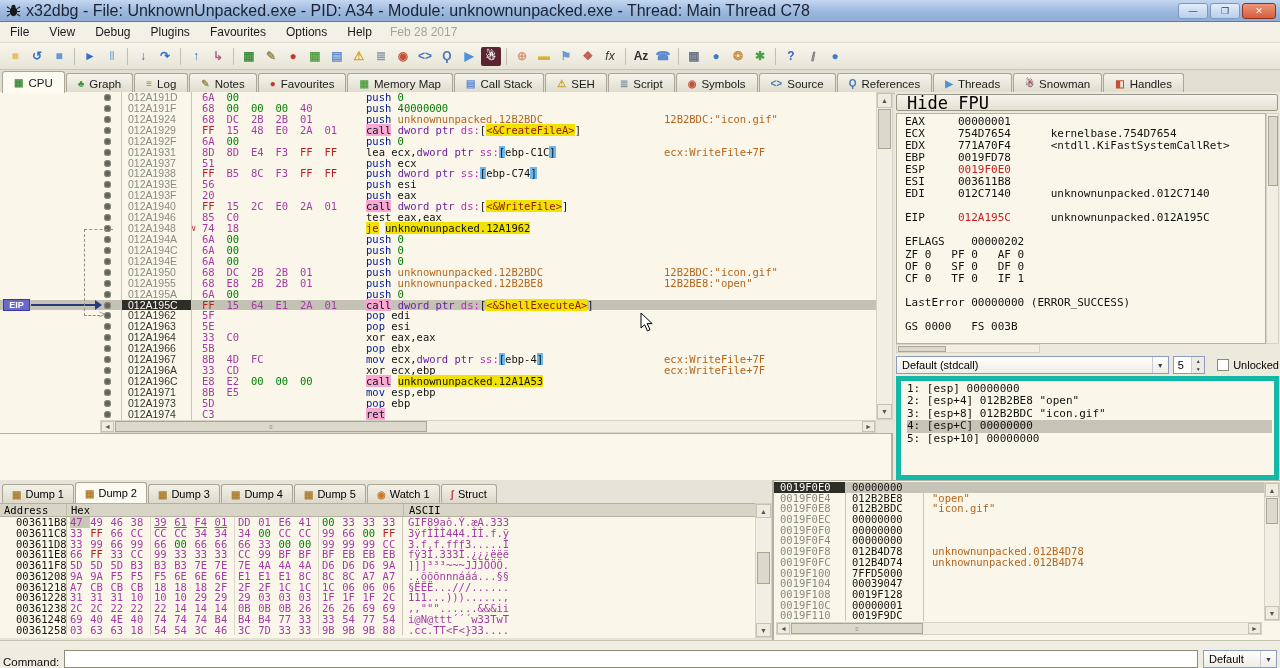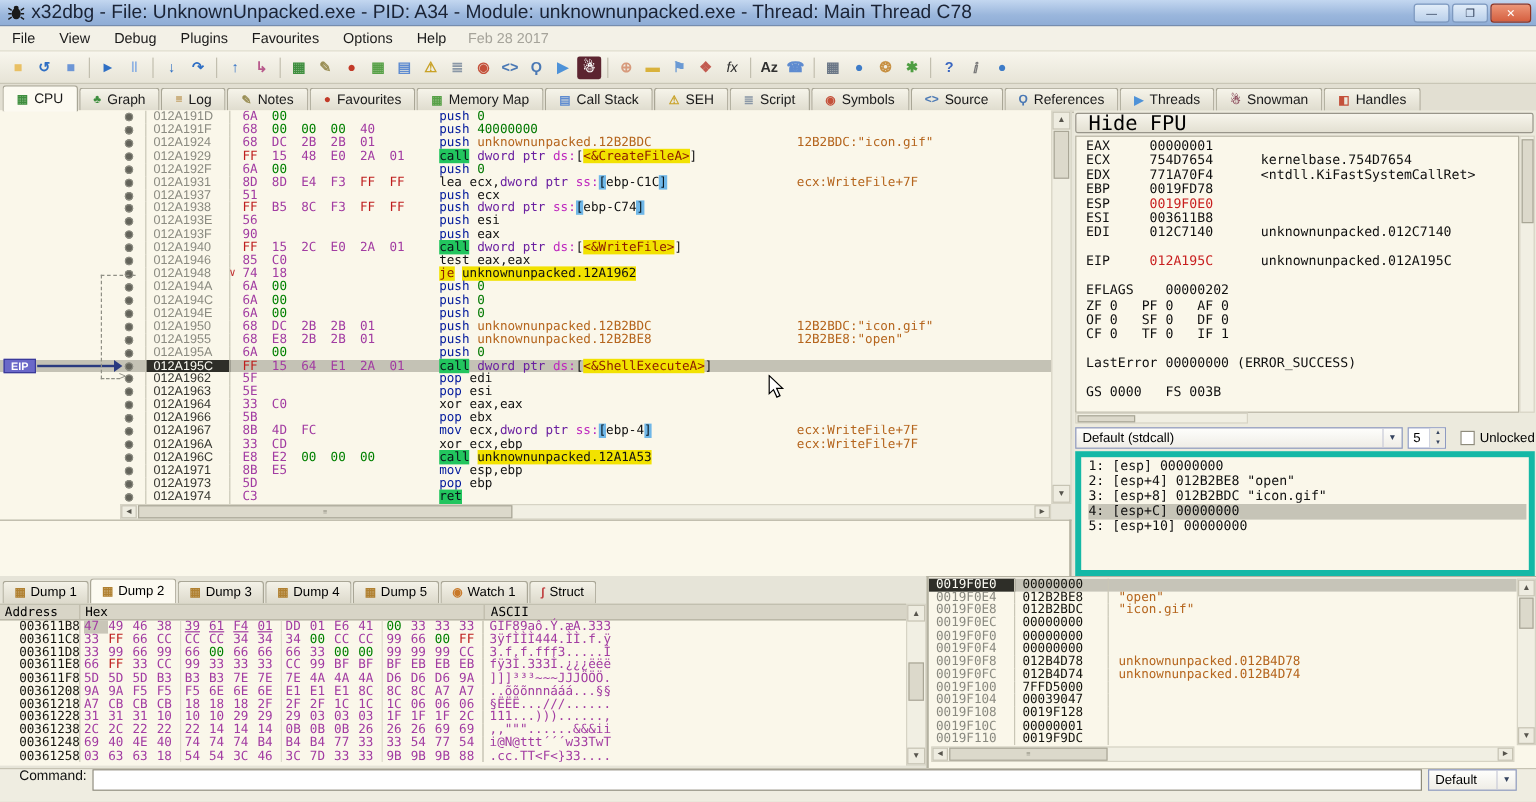--- a/index.html
+++ b/index.html
@@ -54,21 +54,21 @@
        background:#63635A;box-shadow:inset 0 0 0 1px #8D8D82}
   .c-addr{width:70px;padding-left:6px;border-right:1px solid #C9C6B6;flex:0 0 auto;box-sizing:border-box}
   .a-dim{color:#8A8A80}.a-dark{color:#35352F}
   .drow.sel .c-addr{background:#2E2E28;color:#FBFBF3}
   .c-bytes{width:170px;padding-left:10px;flex:0 0 auto;box-sizing:border-box;position:relative}
   .by{display:inline-block;width:24.5px}
   .b0{color:#008000}.bf{color:#BE1E1E}.bd{color:#A23CA2}
   .jm{position:absolute;left:-1px;color:#C03030;font-size:9px}
   .c-instr{width:292px;padding-left:4px;flex:0 0 auto;box-sizing:border-box;color:#101010}
   .c-cmt{flex:1;padding-left:10px;color:#B5651D;overflow:hidden}
-  .mnN{color:#00189C}.mnC{background:#22c55e;color:#08131A}
+  .mnN{color:#00189C}.mnC{background:#f9a8d4;color:#08131A}
   .mnJ{color:#8C1A00;background:#F2E200}
   .kw{color:#6A1FA0}.sg{color:#BE28BE}.im{color:#007800}.sy{color:#B5651D}
   .hlA{background:#F2E200;color:#8C1A00}.hlT{background:#F2E200;color:#101010}
   .brB{background:#6FB7E8;color:#08131A}
 
   
   #gutover{position:absolute;left:0;top:0;width:121px;height:328px;pointer-events:none}
   .eipbadge{position:absolute;left:3px;top:207px;width:27px;height:12px;background:#6A68C8;border:1px solid #3A3A9A;
     color:#FFF;font-size:9px;font-weight:bold;display:flex;align-items:center;justify-content:center;box-sizing:border-box}
   .eipline{position:absolute;left:31px;top:212px;width:66px;height:2px;background:#2A3A80}
@@ -155,21 +155,21 @@
   .srow.sel{background:#C6C4B8}
   .s-addr{width:72px;padding-left:6px;color:#8A8A80;border-right:1px solid #C9C6B6;flex:0 0 auto;box-sizing:border-box}
   .srow.sel .s-addr{background:#2E2E28;color:#FBFBF3}
   .s-val{width:78px;padding-left:6px;color:#15150F;border-right:1px solid #C9C6B6;flex:0 0 auto;box-sizing:border-box}
   .s-cmt{flex:1;padding-left:8px;color:#B5651D}
   #stk-vsb{left:490px;top:1px;width:16px;height:139px}
   #stk-hsb{left:2px;top:141px;width:486px;height:13px}
 
   
   #cmdbar{position:absolute;top:640px;left:0;width:1280px;height:28px;background:#EFEDE1;
-    border-top:1px solid #C6C3B3;display:flex;align-items:flex-start;padding:0 16px;box-sizing:border-box;gap:5px}
+    border-top:1px solid #C6C3B3;display:flex;align-items:flex-end;padding:0 3px;box-sizing:border-box;gap:5px}
   #cmdlabel{font-size:11.5px;color:#101010}
   #cmdinput{flex:1;height:18px;background:#FFF;border:1px solid #8E8B7B;font-family:"DejaVu Sans Mono",monospace;
     font-size:11px;padding:0 3px;box-sizing:border-box}
   #cmdcombo{width:74px}
 
   
   #cursor{position:absolute;left:640px;top:312px;z-index:99;pointer-events:none}
 </style>
 </head>
 <body>
@@ -316,21 +316,21 @@
     <div id="disasm-rows">
         <div class="drow"><div class="c-gut"><span class="dot"></span></div><div class="c-addr a-dim">012A191D</div><div class="c-bytes mono"><span class="by bd">6A</span><span class="by b0">00</span></div><div class="c-instr mono"><span class="mnN">push</span><span class="im"> 0</span></div><div class="c-cmt mono"></div></div>
         <div class="drow"><div class="c-gut"><span class="dot"></span></div><div class="c-addr a-dim">012A191F</div><div class="c-bytes mono"><span class="by bd">68</span><span class="by b0">00</span><span class="by b0">00</span><span class="by b0">00</span><span class="by bd">40</span></div><div class="c-instr mono"><span class="mnN">push</span><span class="im"> 40000000</span></div><div class="c-cmt mono"></div></div>
         <div class="drow"><div class="c-gut"><span class="dot"></span></div><div class="c-addr a-dim">012A1924</div><div class="c-bytes mono"><span class="by bd">68</span><span class="by bd">DC</span><span class="by bd">2B</span><span class="by bd">2B</span><span class="by bd">01</span></div><div class="c-instr mono"><span class="mnN">push</span><span class="sy"> unknownunpacked.12B2BDC</span></div><div class="c-cmt mono">12B2BDC:"icon.gif"</div></div>
         <div class="drow"><div class="c-gut"><span class="dot"></span></div><div class="c-addr a-dim">012A1929</div><div class="c-bytes mono"><span class="by bf">FF</span><span class="by bd">15</span><span class="by bd">48</span><span class="by bd">E0</span><span class="by bd">2A</span><span class="by bd">01</span></div><div class="c-instr mono"><span class="mnC">call</span><span> </span><span class="kw">dword ptr </span><span class="sg">ds:</span><span>[</span><span class="hlA">&lt;&amp;CreateFileA&gt;</span><span>]</span></div><div class="c-cmt mono"></div></div>
         <div class="drow"><div class="c-gut"><span class="dot"></span></div><div class="c-addr a-dim">012A192F</div><div class="c-bytes mono"><span class="by bd">6A</span><span class="by b0">00</span></div><div class="c-instr mono"><span class="mnN">push</span><span class="im"> 0</span></div><div class="c-cmt mono"></div></div>
         <div class="drow"><div class="c-gut"><span class="dot"></span></div><div class="c-addr a-dim">012A1931</div><div class="c-bytes mono"><span class="by bd">8D</span><span class="by bd">8D</span><span class="by bd">E4</span><span class="by bd">F3</span><span class="by bf">FF</span><span class="by bf">FF</span></div><div class="c-instr mono"><span>lea</span><span> ecx,</span><span class="kw">dword ptr </span><span class="sg">ss:</span><span class="brB">[</span><span>ebp-C1C</span><span class="brB">]</span></div><div class="c-cmt mono">ecx:WriteFile+7F</div></div>
         <div class="drow"><div class="c-gut"><span class="dot"></span></div><div class="c-addr a-dim">012A1937</div><div class="c-bytes mono"><span class="by bd">51</span></div><div class="c-instr mono"><span class="mnN">push</span><span> ecx</span></div><div class="c-cmt mono"></div></div>
         <div class="drow"><div class="c-gut"><span class="dot"></span></div><div class="c-addr a-dim">012A1938</div><div class="c-bytes mono"><span class="by bf">FF</span><span class="by bd">B5</span><span class="by bd">8C</span><span class="by bd">F3</span><span class="by bf">FF</span><span class="by bf">FF</span></div><div class="c-instr mono"><span class="mnN">push</span><span> </span><span class="kw">dword ptr </span><span class="sg">ss:</span><span class="brB">[</span><span>ebp-C74</span><span class="brB">]</span></div><div class="c-cmt mono"></div></div>
         <div class="drow"><div class="c-gut"><span class="dot"></span></div><div class="c-addr a-dim">012A193E</div><div class="c-bytes mono"><span class="by bd">56</span></div><div class="c-instr mono"><span class="mnN">push</span><span> esi</span></div><div class="c-cmt mono"></div></div>
-        <div class="drow"><div class="c-gut"><span class="dot"></span></div><div class="c-addr a-dim">012A193F</div><div class="c-bytes mono"><span class="by bd">90</span></div><div class="c-instr mono"><span class="mnN">push</span><span> eax</span></div><div class="c-cmt mono"></div></div>
+        <div class="drow"><div class="c-gut"><span class="dot"></span></div><div class="c-addr a-dim">012A193F</div><div class="c-bytes mono"><span class="by bd">20</span></div><div class="c-instr mono"><span class="mnN">push</span><span> eax</span></div><div class="c-cmt mono"></div></div>
         <div class="drow"><div class="c-gut"><span class="dot"></span></div><div class="c-addr a-dim">012A1940</div><div class="c-bytes mono"><span class="by bf">FF</span><span class="by bd">15</span><span class="by bd">2C</span><span class="by bd">E0</span><span class="by bd">2A</span><span class="by bd">01</span></div><div class="c-instr mono"><span class="mnC">call</span><span> </span><span class="kw">dword ptr </span><span class="sg">ds:</span><span>[</span><span class="hlA">&lt;&amp;WriteFile&gt;</span><span>]</span></div><div class="c-cmt mono"></div></div>
         <div class="drow"><div class="c-gut"><span class="dot"></span></div><div class="c-addr a-dim">012A1946</div><div class="c-bytes mono"><span class="by bd">85</span><span class="by bd">C0</span></div><div class="c-instr mono"><span>test</span><span> eax,eax</span></div><div class="c-cmt mono"></div></div>
         <div class="drow"><div class="c-gut"><span class="dot"></span></div><div class="c-addr a-dim">012A1948</div><div class="c-bytes mono"><span class="jm">∨</span><span class="by bd">74</span><span class="by bd">18</span></div><div class="c-instr mono"><span class="mnJ">je</span><span> </span><span class="hlT">unknownunpacked.12A1962</span></div><div class="c-cmt mono"></div></div>
         <div class="drow"><div class="c-gut"><span class="dot"></span></div><div class="c-addr a-dim">012A194A</div><div class="c-bytes mono"><span class="by bd">6A</span><span class="by b0">00</span></div><div class="c-instr mono"><span class="mnN">push</span><span class="im"> 0</span></div><div class="c-cmt mono"></div></div>
         <div class="drow"><div class="c-gut"><span class="dot"></span></div><div class="c-addr a-dim">012A194C</div><div class="c-bytes mono"><span class="by bd">6A</span><span class="by b0">00</span></div><div class="c-instr mono"><span class="mnN">push</span><span class="im"> 0</span></div><div class="c-cmt mono"></div></div>
         <div class="drow"><div class="c-gut"><span class="dot"></span></div><div class="c-addr a-dim">012A194E</div><div class="c-bytes mono"><span class="by bd">6A</span><span class="by b0">00</span></div><div class="c-instr mono"><span class="mnN">push</span><span class="im"> 0</span></div><div class="c-cmt mono"></div></div>
         <div class="drow"><div class="c-gut"><span class="dot"></span></div><div class="c-addr a-dim">012A1950</div><div class="c-bytes mono"><span class="by bd">68</span><span class="by bd">DC</span><span class="by bd">2B</span><span class="by bd">2B</span><span class="by bd">01</span></div><div class="c-instr mono"><span class="mnN">push</span><span class="sy"> unknownunpacked.12B2BDC</span></div><div class="c-cmt mono">12B2BDC:"icon.gif"</div></div>
         <div class="drow"><div class="c-gut"><span class="dot"></span></div><div class="c-addr a-dim">012A1955</div><div class="c-bytes mono"><span class="by bd">68</span><span class="by bd">E8</span><span class="by bd">2B</span><span class="by bd">2B</span><span class="by bd">01</span></div><div class="c-instr mono"><span class="mnN">push</span><span class="sy"> unknownunpacked.12B2BE8</span></div><div class="c-cmt mono">12B2BE8:"open"</div></div>
         <div class="drow"><div class="c-gut"><span class="dot"></span></div><div class="c-addr a-dim">012A195A</div><div class="c-bytes mono"><span class="by bd">6A</span><span class="by b0">00</span></div><div class="c-instr mono"><span class="mnN">push</span><span class="im"> 0</span></div><div class="c-cmt mono"></div></div>
         <div class="drow sel"><div class="c-gut"><span class="dot"></span></div><div class="c-addr ">012A195C</div><div class="c-bytes mono"><span class="by bf">FF</span><span class="by bd">15</span><span class="by bd">64</span><span class="by bd">E1</span><span class="by bd">2A</span><span class="by bd">01</span></div><div class="c-instr mono"><span class="mnC">call</span><span> </span><span class="kw">dword ptr </span><span class="sg">ds:</span><span>[</span><span class="hlA">&lt;&amp;ShellExecuteA&gt;</span><span>]</span></div><div class="c-cmt mono"></div></div>

